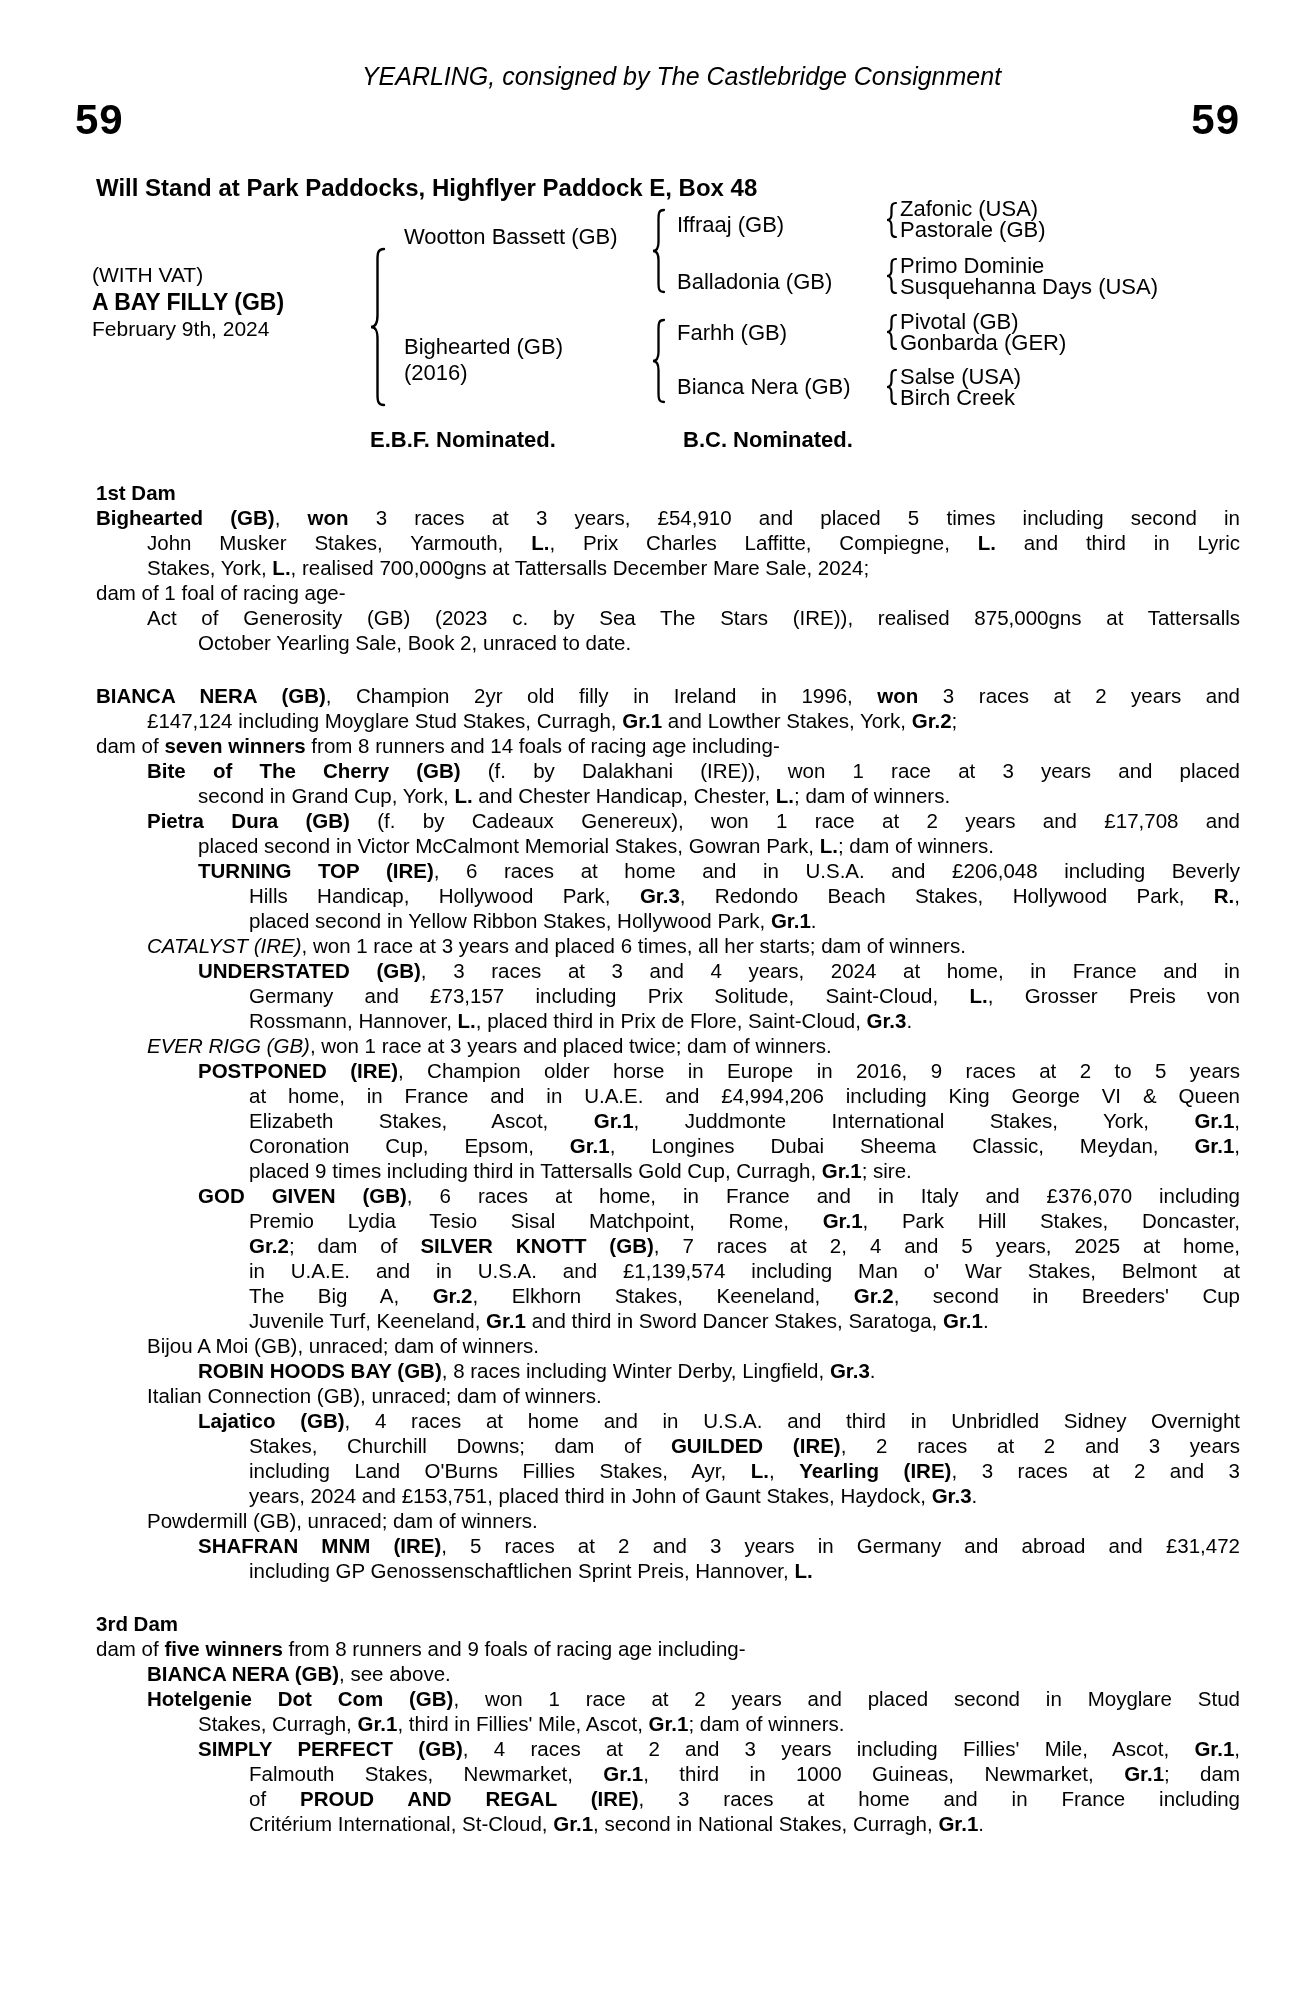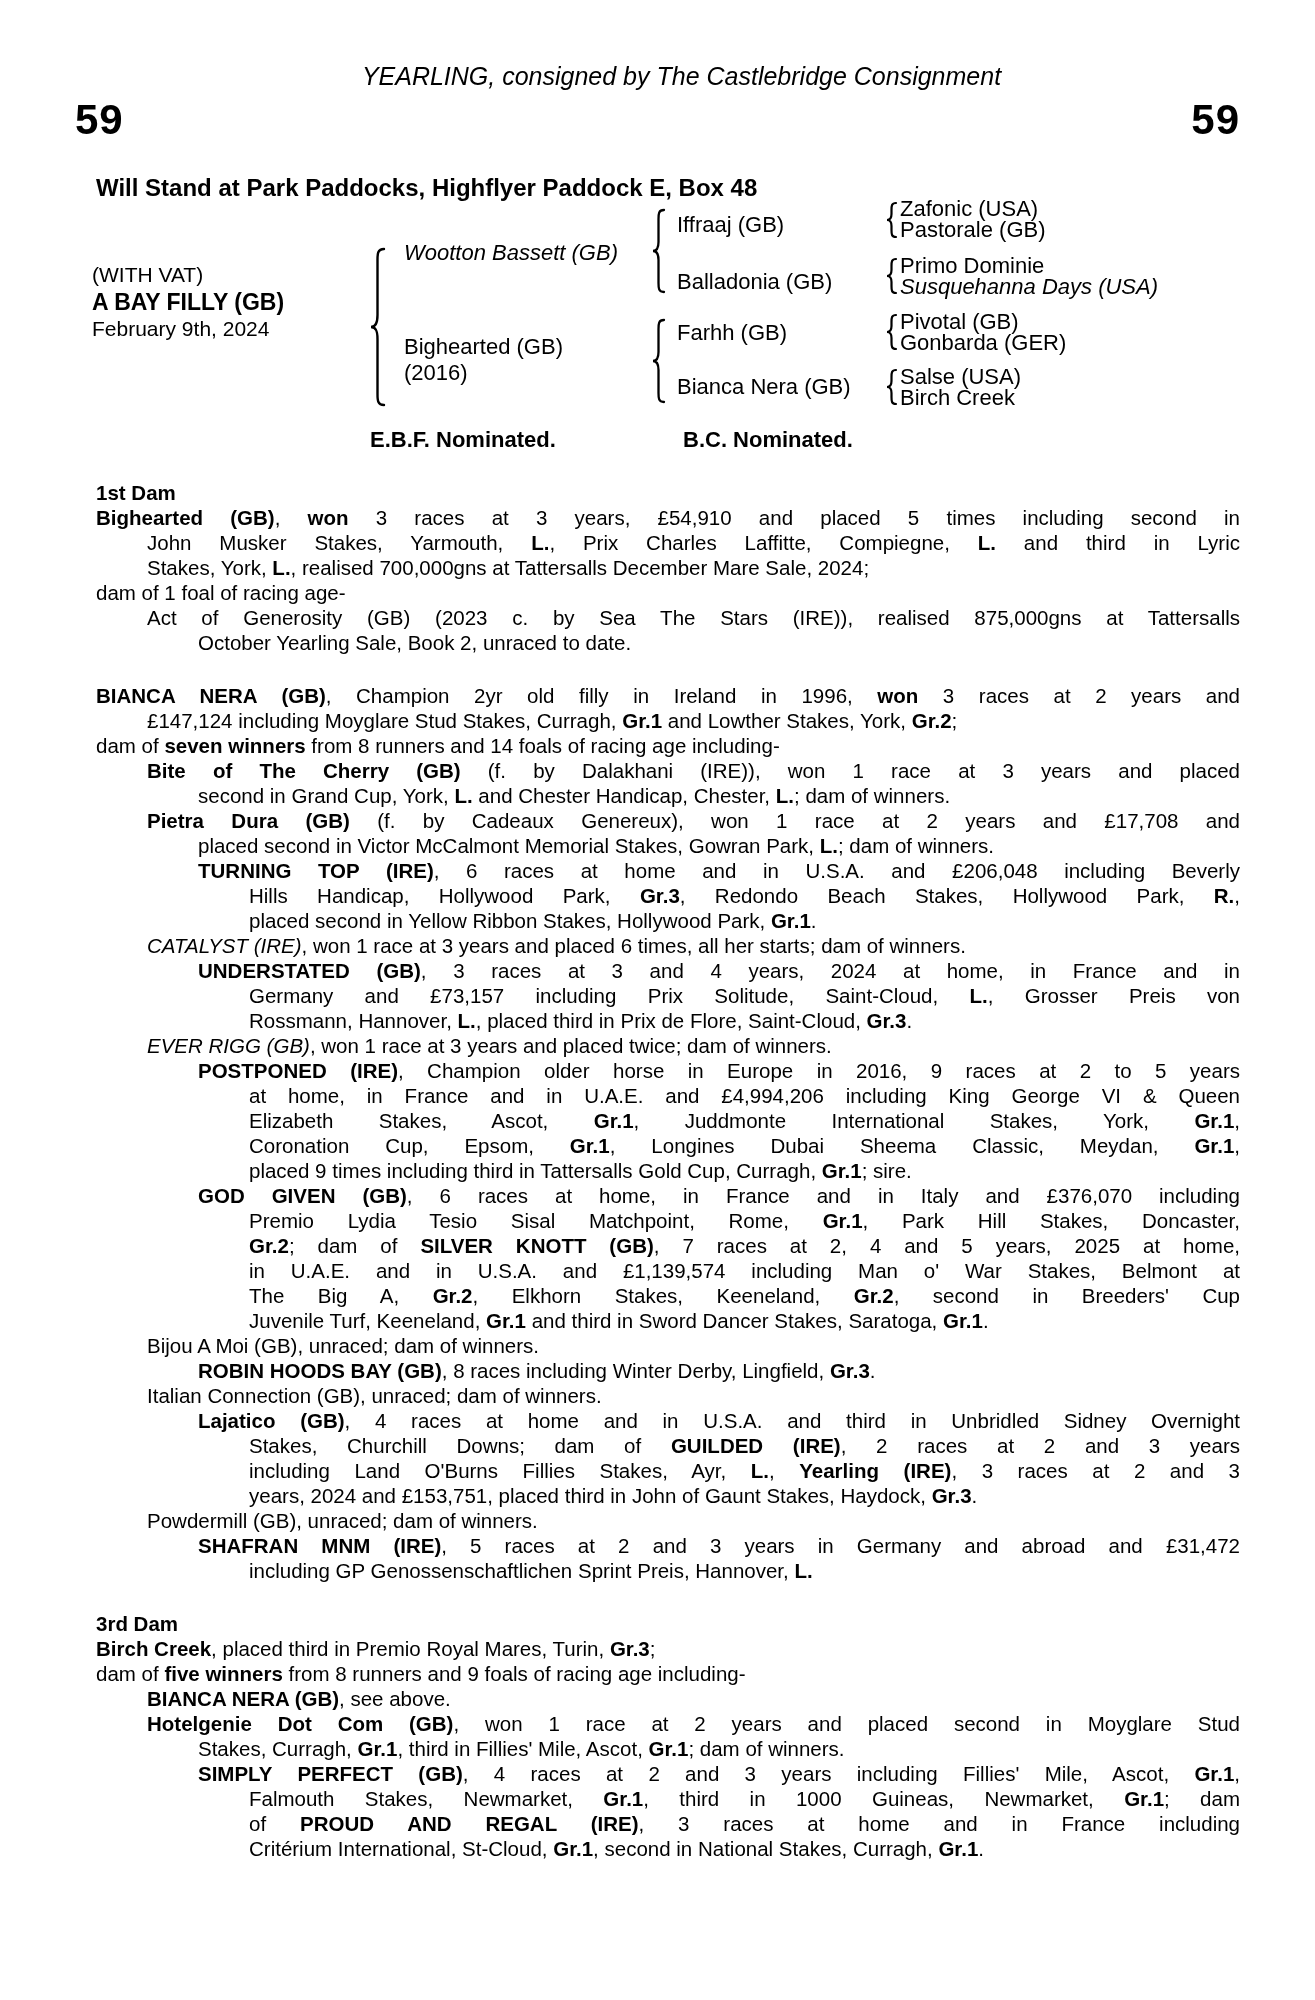--- a/index.html
+++ b/index.html
@@ -25,21 +25,21 @@
   #stand-line{
     position:absolute;top:174px;left:96px;
     font-size:24px;font-weight:bold;
   }
   
   #pedigree{position:absolute;top:0;left:0;width:1315px;height:430px;}
   .ped{position:absolute;font-size:22px;line-height:26px;white-space:nowrap;}
   .ped-vat{left:92px;top:262px;font-size:21px;}
   .ped-name{left:92px;top:289px;font-size:23px;font-weight:bold;}
   .ped-date{left:92px;top:316px;font-size:21px;}
-  .ped-sire{left:404px;top:240px;font-style:italic;}
+  .ped-sire{left:404px;top:224px;}
   .ped-dam{left:404px;top:334px;}
   .ped-g1{left:677px;top:212px;}
   .ped-g2{left:677px;top:269px;}
   .ped-g3{left:677px;top:320px;}
   .ped-g4{left:677px;top:374px;}
   .ped-gg{left:900px;}
   .brace{position:absolute;}
   .brace svg{display:block;}
   
   .nom{position:absolute;top:427px;font-size:22px;font-weight:bold;}
@@ -119,21 +119,21 @@
     </div>
     <div class="brace" style="left:884px;top:368px;">
       <svg width="14" height="38" viewBox="0 0 14 38" fill="none" stroke="#000" stroke-width="2.2" stroke-linecap="round">
         <path d="M 12 2 C 7.5 2 7.5 5 7.5 9 L 7.5 13 C 7.5 16.5 6.5 19 3 19 C 6.5 19 7.5 21.5 7.5 25 L 7.5 29 C 7.5 33 7.5 36 12 36"></path>
       </svg>
     </div>
 
     <div class="ped ped-gg" style="top:196px;">Zafonic (USA)</div>
     <div class="ped ped-gg" style="top:217px;">Pastorale (GB)</div>
     <div class="ped ped-gg" style="top:253px;">Primo Dominie</div>
-    <div class="ped ped-gg" style="top:274px;font-style:italic;">Susquehanna Days (USA)</div>
+    <div class="ped ped-gg" style="top:274px;">Susquehanna Days (USA)</div>
     <div class="ped ped-gg" style="top:309px;">Pivotal (GB)</div>
     <div class="ped ped-gg" style="top:330px;">Gonbarda (GER)</div>
     <div class="ped ped-gg" style="top:364px;">Salse (USA)</div>
     <div class="ped ped-gg" style="top:385px;">Birch Creek</div>
   </div>
 
   <div id="nom-left" class="nom">E.B.F. Nominated.</div>
   <div id="nom-right" class="nom">B.C. Nominated.</div>
 
   <div id="bodytext">
@@ -218,23 +218,20 @@
           <div class="line"><span>Powdermill (GB), unraced; dam of winners.</span></div>
         </div>
         <div class="para d2">
           <div class="line jl"><span class="b">SHAFRAN MNM (IRE)</span><span>, 5 races at 2 and 3 years in Germany and abroad and £31,472</span></div>
           <div class="line"><span>including GP Genossenschaftlichen Sprint Preis, Hannover, </span><span class="b">L.</span></div>
         </div>
       </div>
       <div class="section">
         <div class="heading">3rd Dam</div>
         <div class="para d0">
-          <div class="line"><span class="b">Birch Creek</span><span>, placed third in Premio Royal Mares, Turin, </span><span class="b">Gr.3</span><span>;</span></div>
-        </div>
-        <div class="para d0">
           <div class="line"><span>dam of </span><span class="b">five winners</span><span> from 8 runners and 9 foals of racing age including-</span></div>
         </div>
         <div class="para d1">
           <div class="line"><span class="b">BIANCA NERA (GB)</span><span>, see above.</span></div>
         </div>
         <div class="para d1">
           <div class="line jl"><span class="b">Hotelgenie Dot Com (GB)</span><span>, won 1 race at 2 years and placed second in Moyglare Stud</span></div>
           <div class="line"><span>Stakes, Curragh, </span><span class="b">Gr.1</span><span>, third in Fillies' Mile, Ascot, </span><span class="b">Gr.1</span><span>; dam of winners.</span></div>
         </div>
         <div class="para d2">

